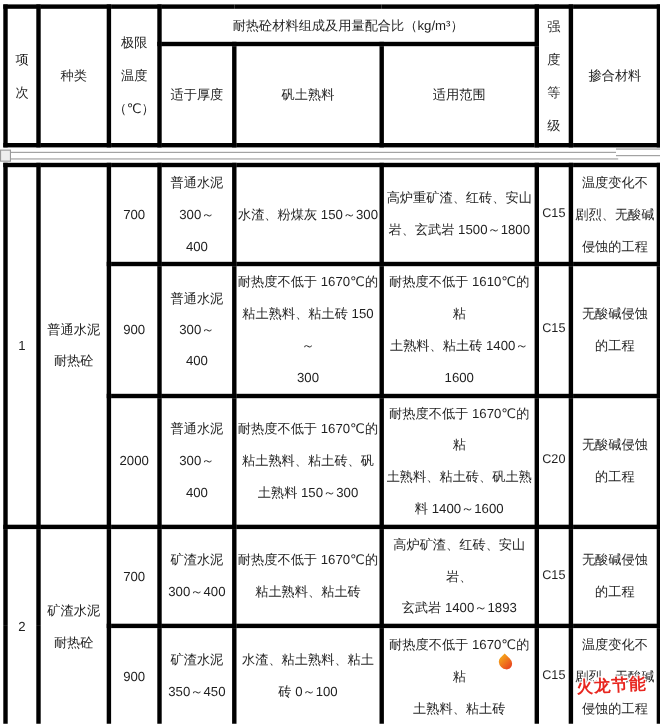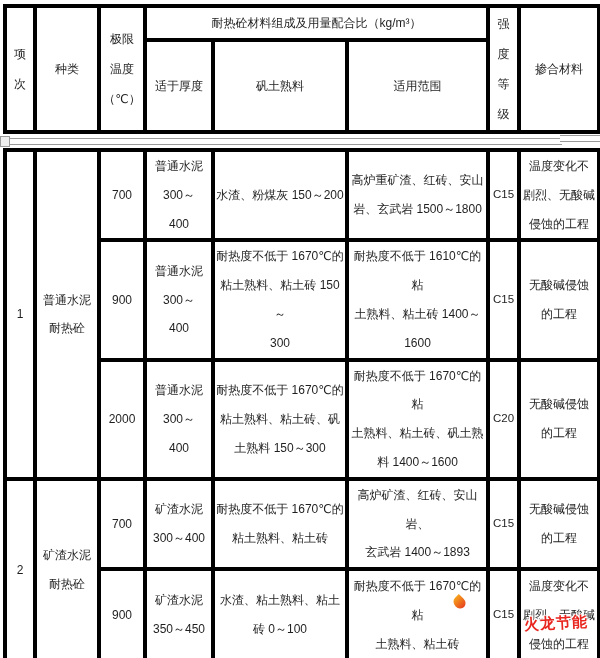--- a/index.html
+++ b/index.html
@@ -119,21 +119,21 @@
 
     <tbody>
         <tr class="rA">
       <td rowspan="3">1</td>
       <td rowspan="3">普通水泥
 耐热砼</td>
       <td>700</td>
       <td>普通水泥
 300～
 400</td>
-      <td>水渣、粉煤灰 150～200</td>
+      <td>水渣、粉煤灰 150～300</td>
       <td>高炉重矿渣、红砖、安山
 岩、玄武岩 1500～1800</td>
       <td class="strength-cell">C15</td>
       <td>温度变化不
 剧烈、无酸碱
 侵蚀的工程</td>
     </tr>
 
     <tr class="rB">
       <td>900</td>

